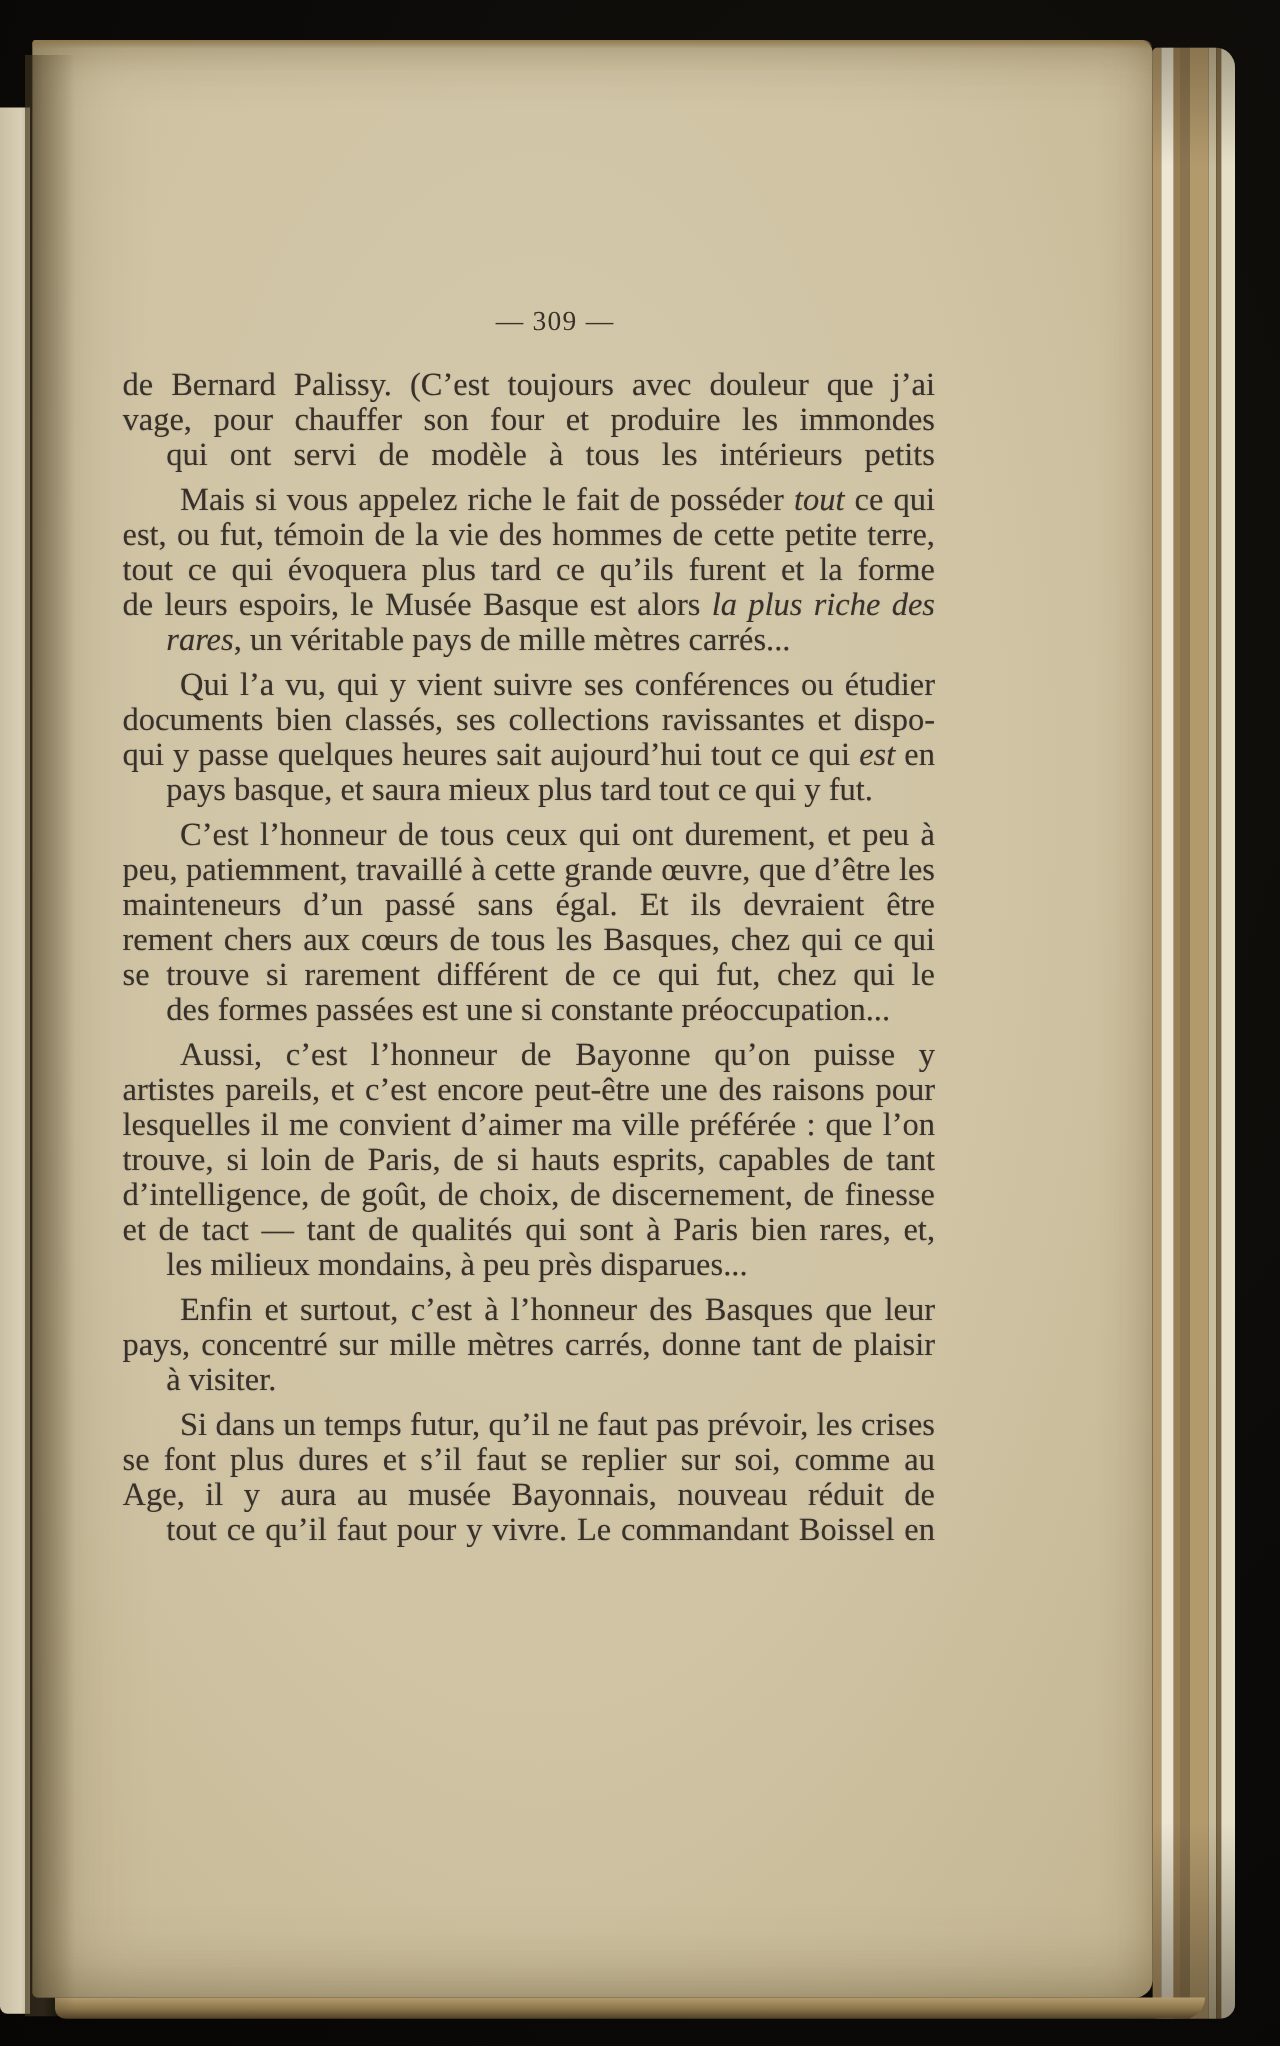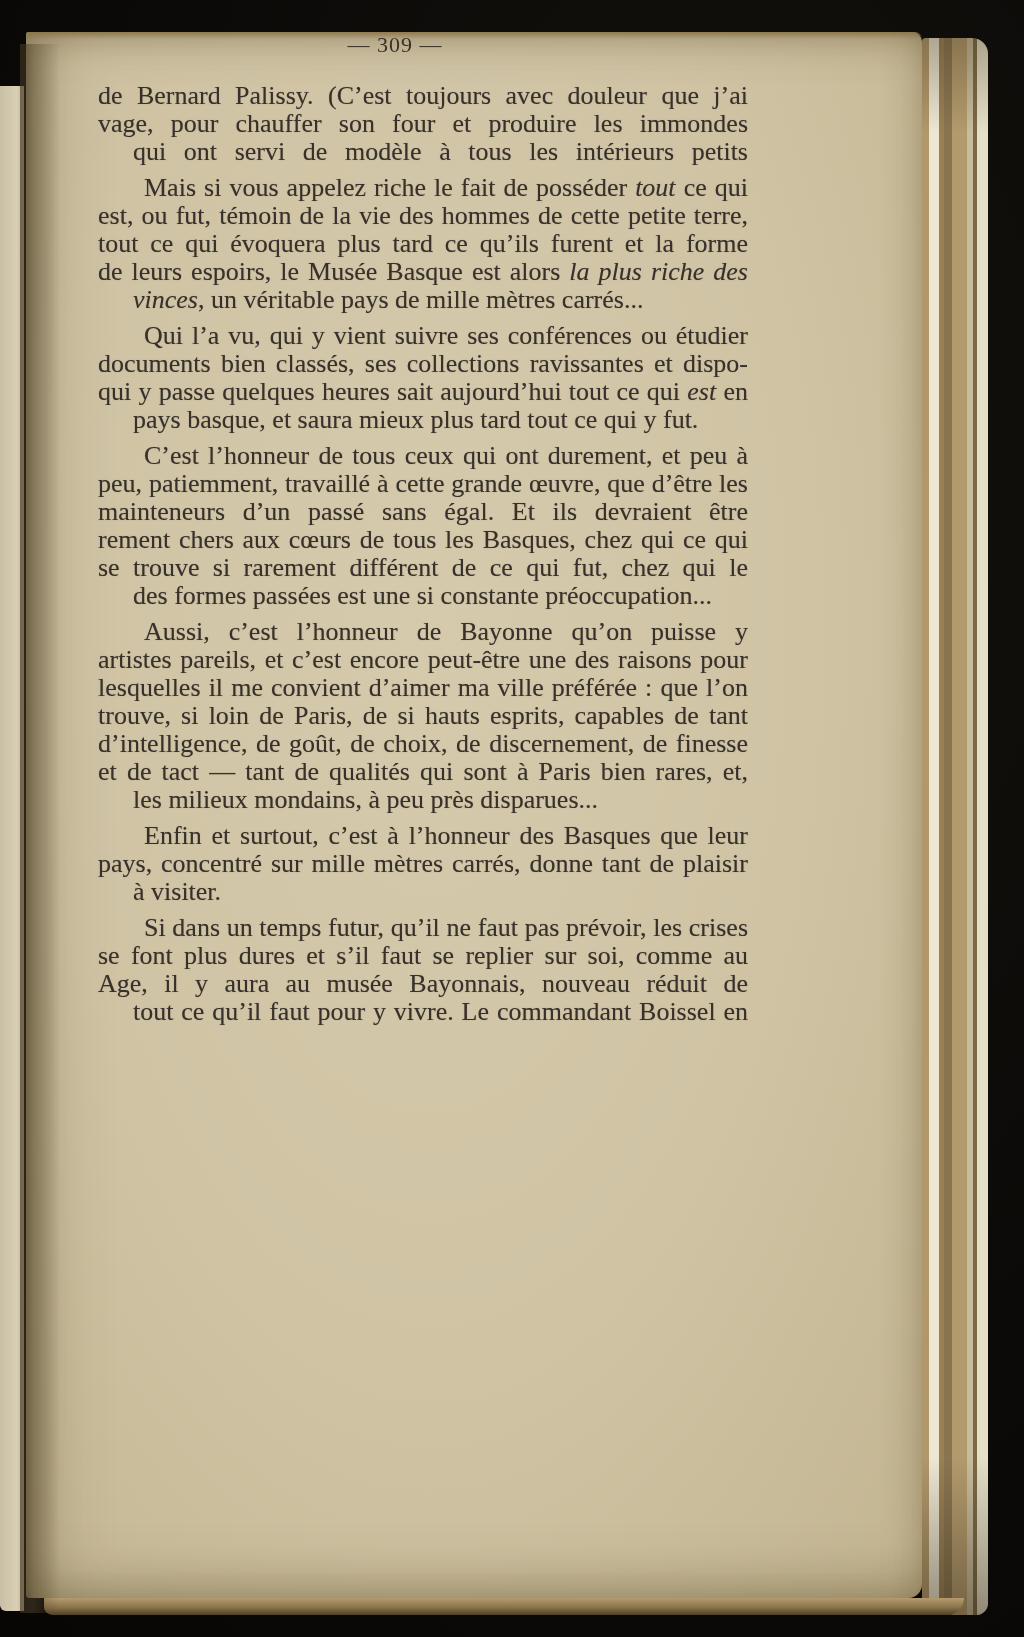--- a/index.html
+++ b/index.html
@@ -54,22 +54,23 @@
   
   .page::before {
     content: "";
     position: absolute;
     top: 0; left: 0; right: 0;
     height: 7px;
     background: linear-gradient(to bottom, rgba(140,117,72,.85), rgba(140,117,72,0));
     border-radius: 3px 10px 0 0;
   }
   .page-number {
+    margin-top: 212px;
     width: 650px;
-    padding-left: 44px;
+    padding-left: 93px;
     text-align: center;
     font-size: 22px;
     letter-spacing: 1px;
     color: #3a3128;
   }
   .text-block {
     margin-top: 24px;
     padding-left: 72px;
     width: 650px;
     font-size: 26px;
@@ -134,21 +135,21 @@
         <div class="para">
           <div class="line"><span>de Bernard Palissy. (C’est toujours avec douleur que j’ai compté</span></div>
           <div class="line"><span>vage, pour chauffer son four et produire les immondes faïences</span></div>
           <div class="line last"><span>qui ont servi de modèle à tous les intérieurs petits bourgeois !)</span></div>
         </div>
         <div class="para">
           <div class="line indent"><span>Mais si vous appelez riche le fait de posséder </span><span class="it">tout</span><span> ce qui</span></div>
           <div class="line"><span>est, ou fut, témoin de la vie des hommes de cette petite terre,</span></div>
           <div class="line"><span>tout ce qui évoquera plus tard ce qu’ils furent et la forme même</span></div>
           <div class="line"><span>de leurs espoirs, le Musée Basque est alors </span><span class="it">la plus riche des pro-</span></div>
-          <div class="line last"><span class="it">vinces</span><span>, un véritable pays de mille mètres carrés...</span></div>
+          <div class="line last"><span class="it">rares</span><span>, un véritable pays de mille mètres carrés...</span></div>
         </div>
         <div class="para">
           <div class="line indent"><span>Qui l’a vu, qui y vient suivre ses conférences ou étudier ses</span></div>
           <div class="line"><span>documents bien classés, ses collections ravissantes et dispo-</span></div>
           <div class="line"><span>qui y passe quelques heures sait aujourd’hui tout ce qui </span><span class="it">est</span><span> en</span></div>
           <div class="line last"><span>pays basque, et saura mieux plus tard tout ce qui y fut.</span></div>
         </div>
         <div class="para">
           <div class="line indent"><span>C’est l’honneur de tous ceux qui ont durement, et peu à</span></div>
           <div class="line"><span>peu, patiemment, travaillé à cette grande œuvre, que d’être les</span></div>

